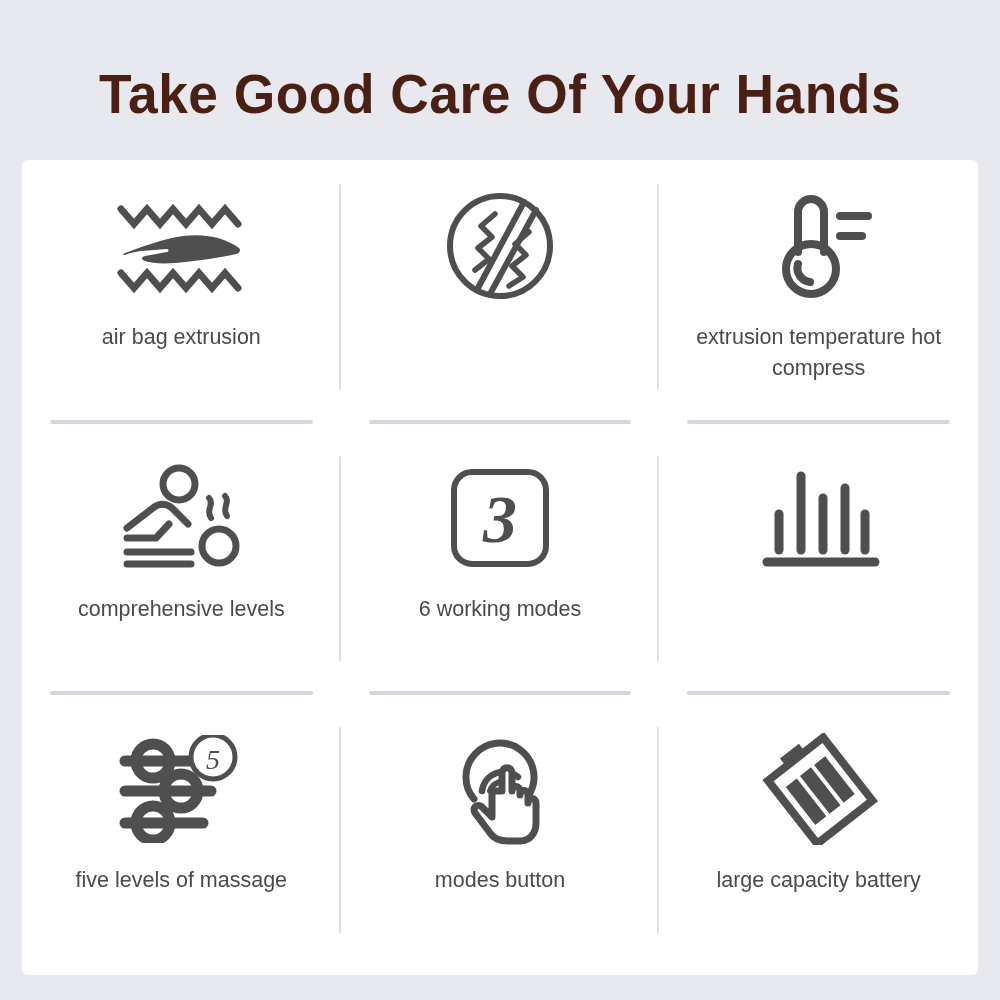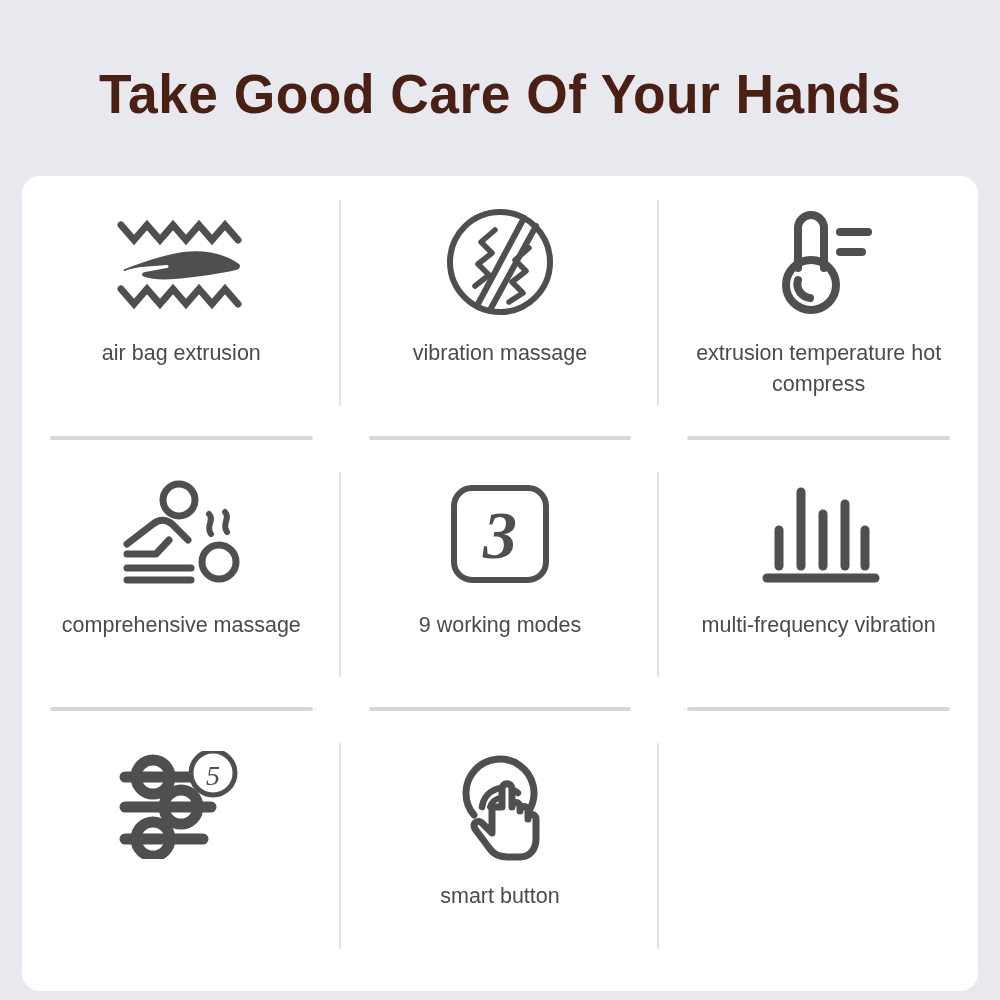--- a/index.html
+++ b/index.html
@@ -33,23 +33,22 @@
     transform: scaleX(0.97);
     white-space: nowrap;
   }
   .card {
     position: absolute;
     left: 22px;
     top: 160px;
     width: 956px;
     height: 815px;
     background: #ffffff;
-    border-radius: 18px;
+    border-radius: 6px;
     box-sizing: border-box;
-    margin-top: 16px;
   }
   .grid {
     position: relative;
     width: 100%;
     height: 100%;
     display: grid;
     grid-template-columns: 1fr 1fr 1fr;
     grid-template-rows: 1fr 1fr 1fr;
   }
   .cell {
@@ -126,21 +125,20 @@
       <div class="cell row1 col2">
         <div class="icon-box">
           <svg width="112" height="112" viewBox="0 0 112 112">
             <circle cx="56" cy="56" r="50" fill="none" stroke="#4f4f4f" stroke-width="6"></circle>
             <line x1="80" y1="12" x2="34" y2="98" stroke="#4f4f4f" stroke-width="6" stroke-linecap="round"></line>
             <line x1="92" y1="20" x2="46" y2="104" stroke="#4f4f4f" stroke-width="6" stroke-linecap="round"></line>
             <polyline points="51,24 37,36 48,47 34,58 45,69 31,80" fill="none" stroke="#4f4f4f" stroke-width="5.5" stroke-linecap="round" stroke-linejoin="round"></polyline>
             <polyline points="85,42 71,54 82,65 68,76 79,87 65,96" fill="none" stroke="#4f4f4f" stroke-width="5.5" stroke-linecap="round" stroke-linejoin="round"></polyline>
           </svg>
         </div>
-        <div class="caption">vibration massage</div>
       </div>
 
       <div class="cell row1 col3">
         <div class="icon-box">
           <svg width="118" height="112" viewBox="0 0 118 112">
             <path d="M38,62 L38,22 A13,13 0 0 1 64,22 L64,62" fill="none" stroke="#4f4f4f" stroke-width="8" stroke-linecap="round"></path>
             <circle cx="51" cy="79" r="25" fill="none" stroke="#4f4f4f" stroke-width="8"></circle>
             <path d="M38,74 A14,14 0 0 0 50,92" fill="none" stroke="#4f4f4f" stroke-width="8" stroke-linecap="round"></path>
             <line x1="80" y1="26" x2="108" y2="26" stroke="#4f4f4f" stroke-width="8" stroke-linecap="round"></line>
             <line x1="80" y1="46" x2="102" y2="46" stroke="#4f4f4f" stroke-width="8" stroke-linecap="round"></line>
@@ -155,70 +153,84 @@
             <circle cx="68" cy="22" r="16" fill="none" stroke="#4f4f4f" stroke-width="7"></circle>
             <path d="M16,66 L42,46 C48,41 55,41 61,46 L77,62" fill="none" stroke="#4f4f4f" stroke-width="7" stroke-linecap="round" stroke-linejoin="round"></path>
             <path d="M16,76 L45,76 L58,62" fill="none" stroke="#4f4f4f" stroke-width="7" stroke-linecap="round" stroke-linejoin="round"></path>
             <line x1="16" y1="90" x2="80" y2="90" stroke="#4f4f4f" stroke-width="7" stroke-linecap="round"></line>
             <line x1="16" y1="102" x2="80" y2="102" stroke="#4f4f4f" stroke-width="7" stroke-linecap="round"></line>
             <circle cx="108" cy="84" r="17" fill="none" stroke="#4f4f4f" stroke-width="7"></circle>
             <path d="M98,36 C104,42 94,48 100,56" fill="none" stroke="#4f4f4f" stroke-width="6" stroke-linecap="round"></path>
             <path d="M114,34 C120,40 110,46 116,54" fill="none" stroke="#4f4f4f" stroke-width="6" stroke-linecap="round"></path>
           </svg>
         </div>
-        <div class="caption">comprehensive massage</div>
+        <div class="caption">comprehensive levels</div>
       </div>
 
       <div class="cell row2 col2">
         <div class="icon-box">
           <svg width="104" height="104" viewBox="0 0 104 104">
             <rect x="6" y="6" width="92" height="92" rx="18" ry="18" fill="none" stroke="#4f4f4f" stroke-width="6"></rect>
             <text x="52" y="76" text-anchor="middle" font-family="Liberation Serif, serif" font-size="68" font-weight="bold" font-style="italic" fill="#4f4f4f">3</text>
           </svg>
         </div>
-        <div class="caption">9 working modes</div>
+        <div class="caption">6 working modes</div>
       </div>
 
       <div class="cell row2 col3">
         <div class="icon-box">
           <svg width="124" height="108" viewBox="0 0 124 108">
             <line x1="22" y1="50" x2="22" y2="86" stroke="#4f4f4f" stroke-width="9" stroke-linecap="round"></line>
             <line x1="44" y1="12" x2="44" y2="86" stroke="#4f4f4f" stroke-width="9" stroke-linecap="round"></line>
             <line x1="66" y1="34" x2="66" y2="86" stroke="#4f4f4f" stroke-width="9" stroke-linecap="round"></line>
             <line x1="88" y1="24" x2="88" y2="86" stroke="#4f4f4f" stroke-width="9" stroke-linecap="round"></line>
             <line x1="108" y1="50" x2="108" y2="86" stroke="#4f4f4f" stroke-width="9" stroke-linecap="round"></line>
             <line x1="10" y1="98" x2="118" y2="98" stroke="#4f4f4f" stroke-width="9" stroke-linecap="round"></line>
           </svg>
         </div>
-        <div class="caption">multi-frequency vibration</div>
       </div>
 
       <div class="cell row3 col1">
         <div class="icon-box">
           <svg width="132" height="108" viewBox="0 0 132 108">
             <line x1="10" y1="26" x2="78" y2="26" stroke="#4f4f4f" stroke-width="11" stroke-linecap="round"></line>
             <circle cx="38" cy="26" r="17" fill="none" stroke="#4f4f4f" stroke-width="11"></circle>
             <line x1="10" y1="56" x2="96" y2="56" stroke="#4f4f4f" stroke-width="11" stroke-linecap="round"></line>
             <circle cx="66" cy="56" r="17" fill="none" stroke="#4f4f4f" stroke-width="11"></circle>
             <line x1="10" y1="88" x2="88" y2="88" stroke="#4f4f4f" stroke-width="11" stroke-linecap="round"></line>
             <circle cx="38" cy="88" r="17" fill="none" stroke="#4f4f4f" stroke-width="11"></circle>
             <circle cx="98" cy="22" r="22" fill="#ffffff" stroke="#4f4f4f" stroke-width="5"></circle>
             <text x="98" y="34" text-anchor="middle" font-family="Liberation Serif, serif" font-size="28" font-style="italic" fill="#4f4f4f">5</text>
           </svg>
         </div>
+        <div class="caption">five levels of massage</div>
       </div>
 
       <div class="cell row3 col2">
         <div class="icon-box">
           <svg width="112" height="112" viewBox="0 0 112 112">
             <path d="M30,66 A34,34 0 1 1 86,60" fill="none" stroke="#4f4f4f" stroke-width="7" stroke-linecap="round"></path>
             <path d="M38,58 A22,22 0 0 1 74,44" fill="none" stroke="#4f4f4f" stroke-width="6.5" stroke-linecap="round"></path>
             <path d="M46,58 A13,13 0 0 1 64,50" fill="none" stroke="#4f4f4f" stroke-width="6" stroke-linecap="round"></path>
             <path d="M48,58 L48,84 L38,74 C34,70 28,74 31,80 L46,100 C50,106 56,108 64,108 L76,108 C86,108 92,100 92,90 L92,70 C92,64 84,64 84,70 L84,62 C84,56 76,56 76,62 L76,58 C76,52 68,52 68,58 L68,40 C68,33 58,33 58,40 L58,58 Z" fill="#ffffff" stroke="#4f4f4f" stroke-width="7" stroke-linejoin="round"></path>
           </svg>
         </div>
-        <div class="caption">smart button</div>
-      </div>
-
+        <div class="caption">modes button</div>
+      </div>
+
+      <div class="cell row3 col3">
+        <div class="icon-box">
+          <svg width="118" height="112" viewBox="0 0 118 112">
+            <g transform="rotate(-38 59 56)">
+              <rect x="24" y="18" width="70" height="80" fill="none" stroke="#4f4f4f" stroke-width="8"></rect>
+              <rect x="47" y="8" width="24" height="10" fill="#4f4f4f"></rect>
+              <rect x="34" y="34" width="14" height="48" fill="#4f4f4f"></rect>
+              <rect x="52" y="34" width="14" height="48" fill="#4f4f4f"></rect>
+              <rect x="70" y="34" width="14" height="48" fill="#4f4f4f"></rect>
+            </g>
+          </svg>
+        </div>
+        <div class="caption">large capacity battery</div>
+      </div>
 
     </div>
   </div>
 </div>
 
 </body></html>

